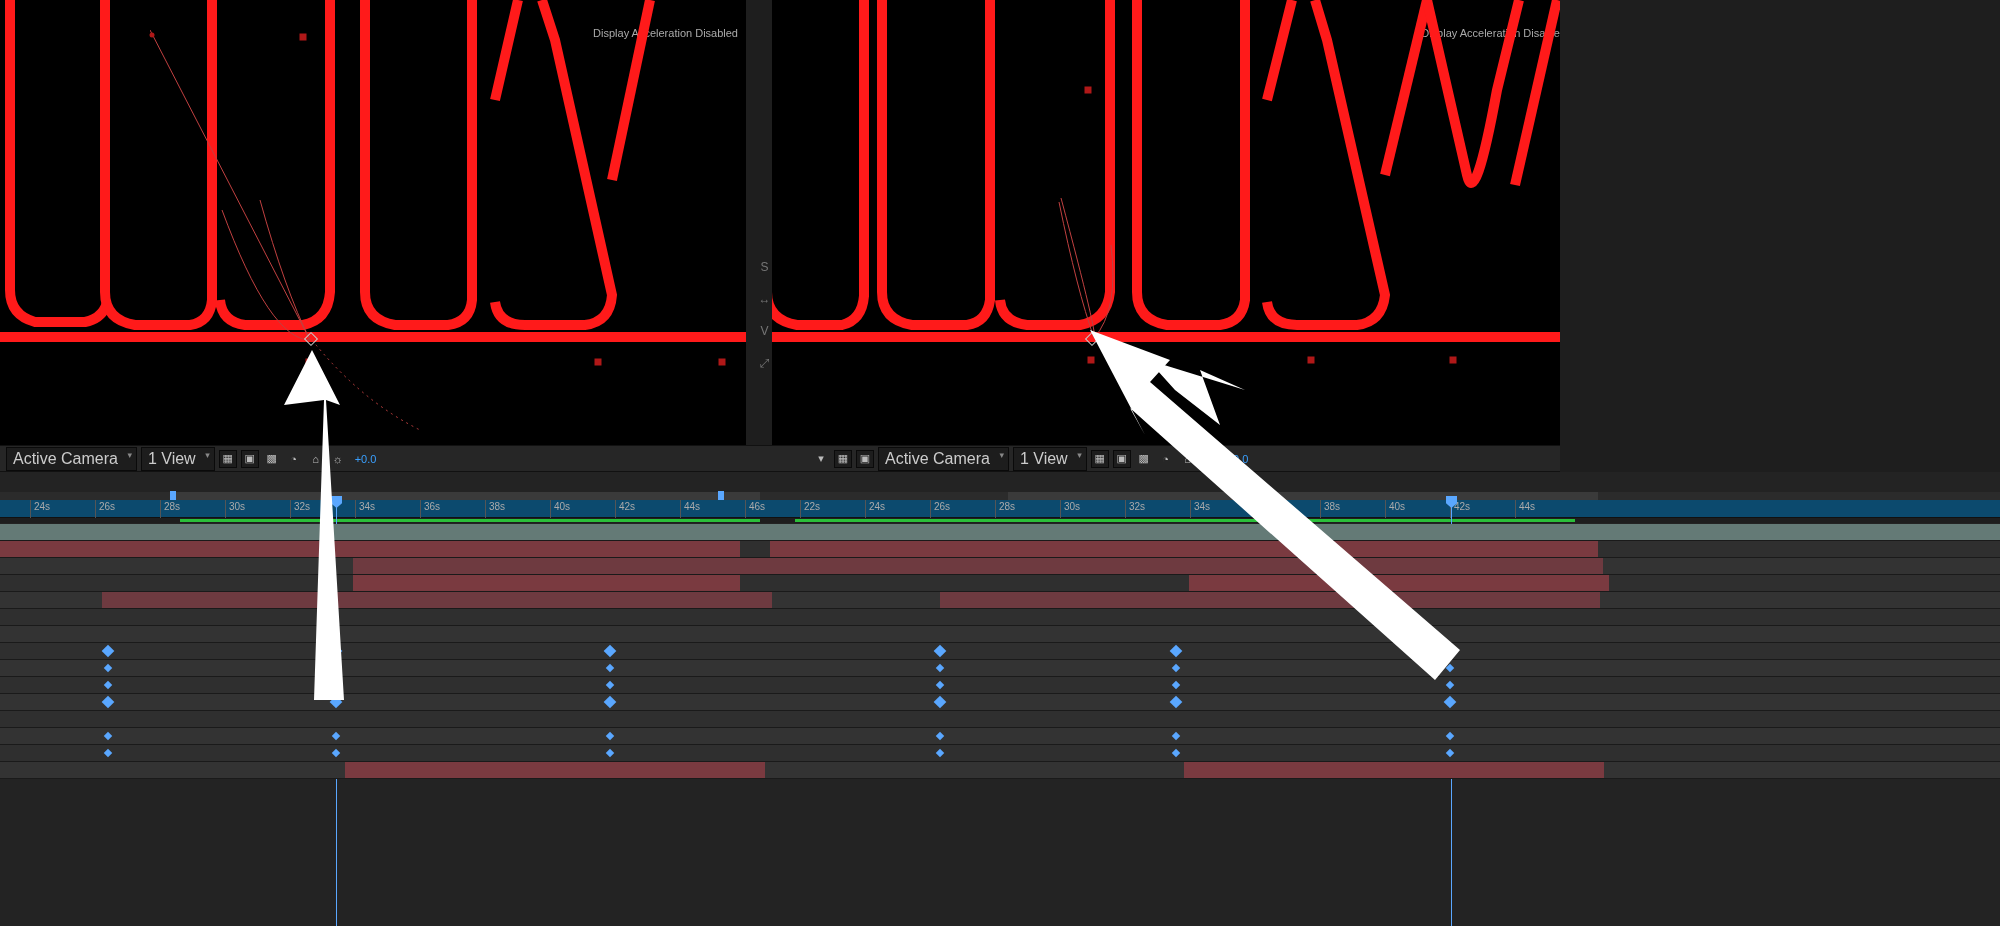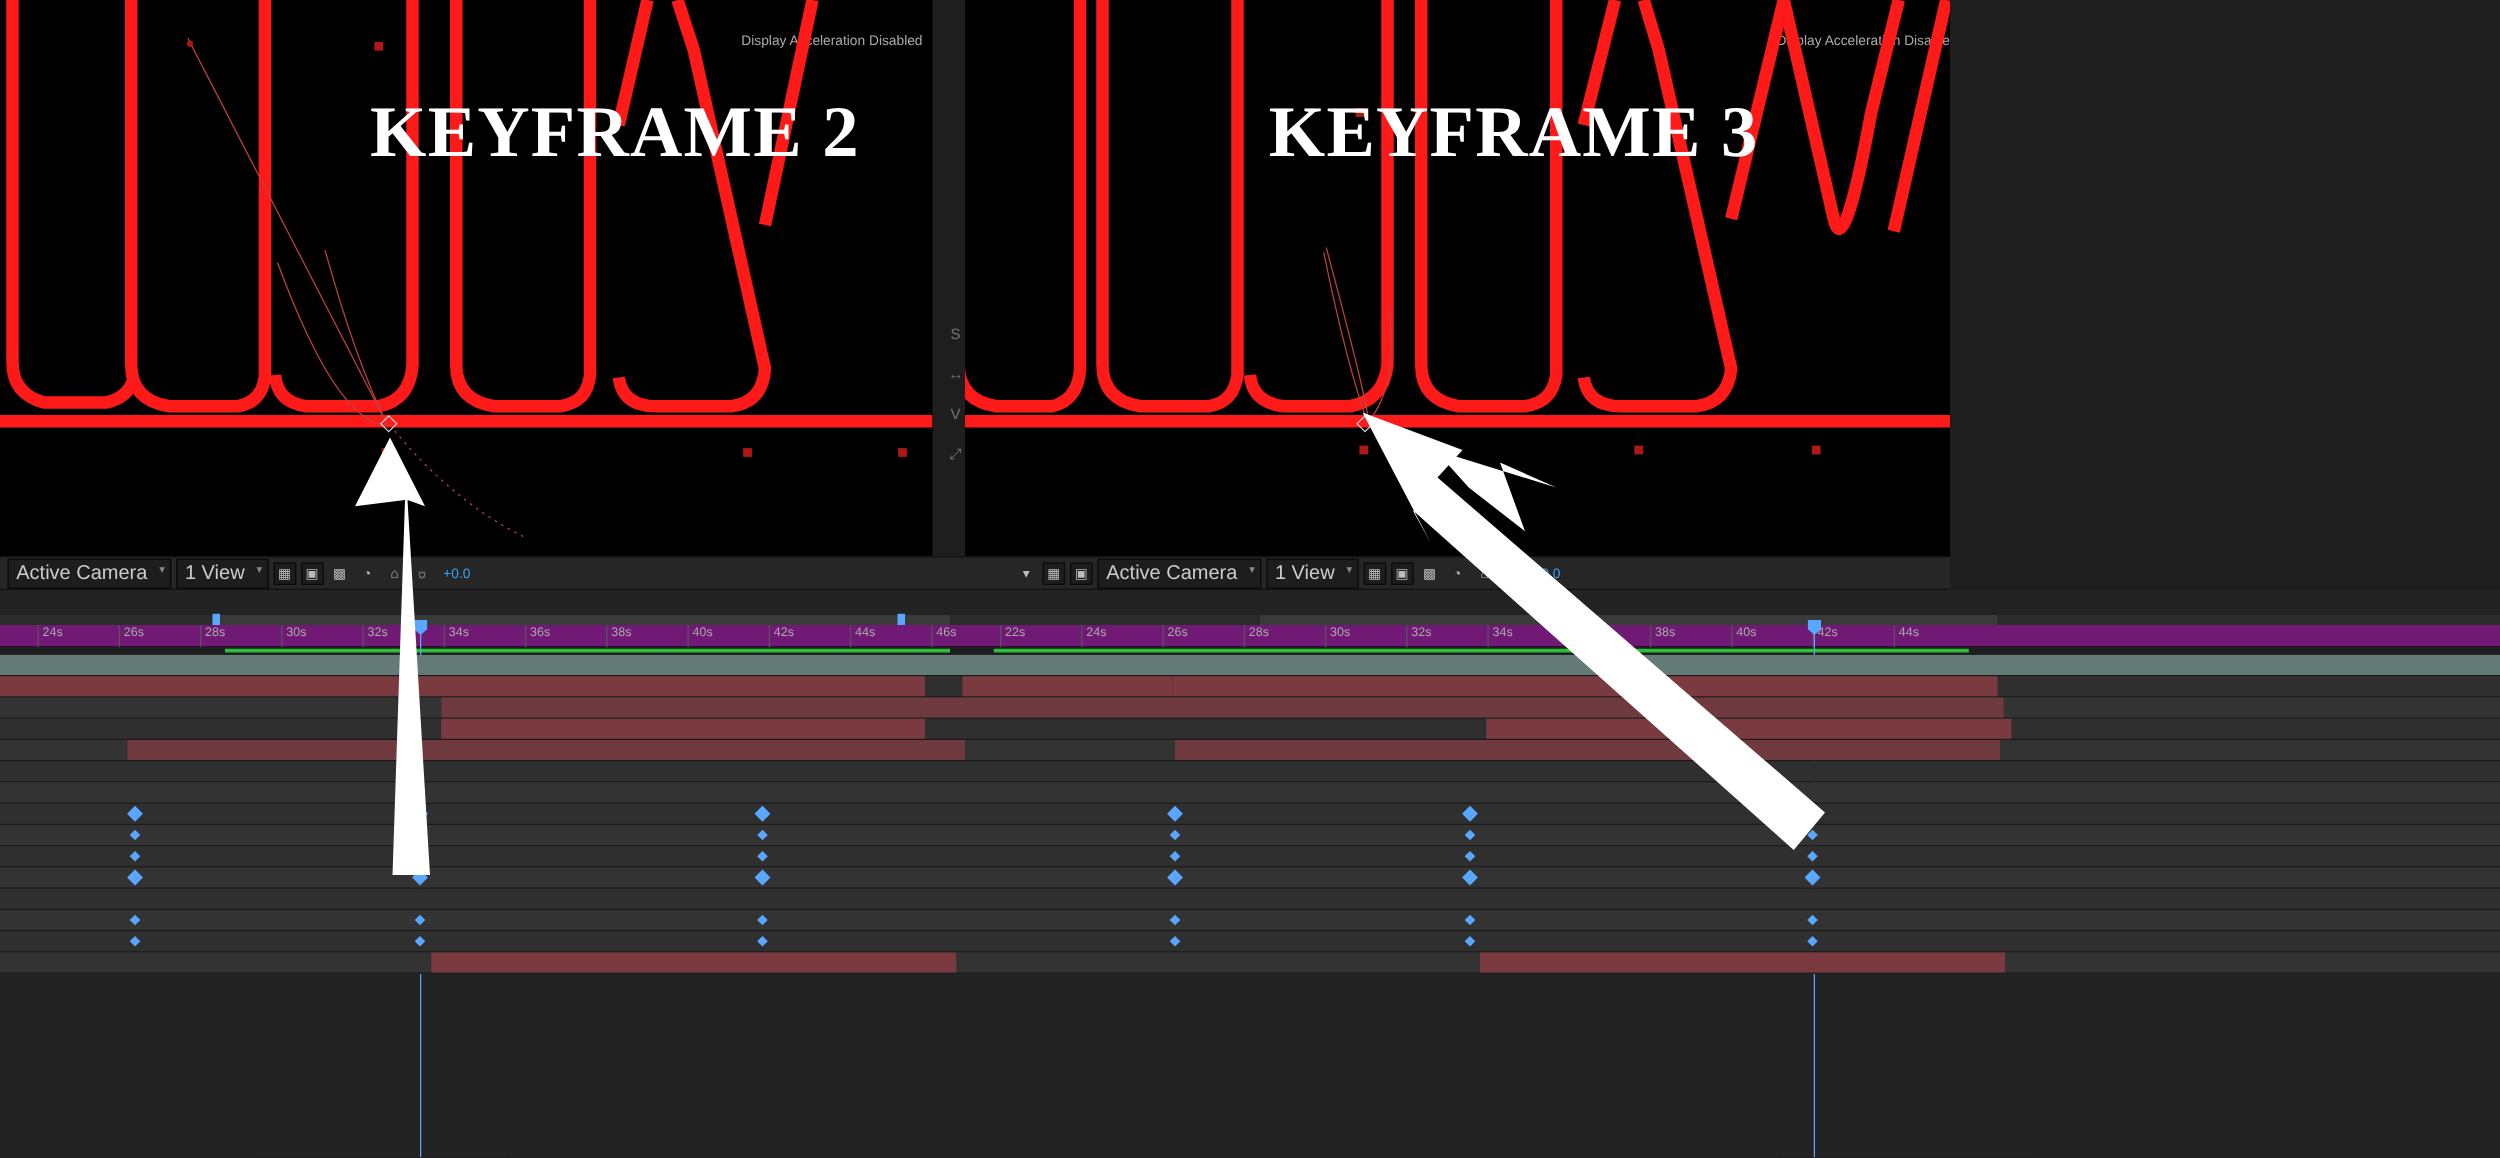--- a/index.html
+++ b/index.html
@@ -39,21 +39,21 @@
   .tb-icon { width:18px; height:18px; display:flex; align-items:center; justify-content:center; color:#bbb; border:1px solid transparent;}
   .tb-icon.box { border-color:#0a0a0a; background:#1d1d1d;}
   .plus-zero { color:#3aa0ff; font-size:11px; margin-left:4px;}
 
   
   .timeline { position: absolute; left:0; right:0; top:472px; bottom:0; background:#232323; }
   .work-bar { position:absolute; left:0; right:0; top:20px; height:8px; background:#2b2b2b;}
   .work-seg { position:absolute; top:0; height:8px; background:#3a3a3a;}
   .work-handle { position:absolute; top:-1px; width:6px; height:10px; background:#5aa7ff;}
 
-  .ruler { position:absolute; left:0; right:0; top:28px; height:18px; background:#701a75; border-bottom:1px solid #111; font-size:10px; color:#aaa;}
+  .ruler { position:absolute; left:0; right:0; top:28px; height:18px; background:#0c4a6e; border-bottom:1px solid #111; font-size:10px; color:#aaa;}
   .tick { position:absolute; top:0; height:18px; border-left:1px solid #555; padding-left:3px; line-height:14px;}
   .cache-bar { position:absolute; left:0; right:0; top:46px; height:5px; background:#1e1e1e;}
   .cache-seg { position:absolute; top:1px; height:3px; background:#2bbf3a;}
 
   .tracks { position:absolute; left:0; right:0; top:52px; bottom:0;}
   .track { position:absolute; left:0; right:0; height:17px; border-bottom:1px solid #1a1a1a;}
   .track.odd { background:#2f2f2f;}
   .track.even{ background:#333333;}
   .clip { position:absolute; top:0; height:100%; background:#7a3a40;}
   .clip.teal { background:#647a76;}
@@ -95,21 +95,20 @@
     <svg class="mopath dotted" style="left:300px; top:330px;" width="180" height="120">
       <path d="M12 10 Q60 70 120 100"></path>
     </svg>
     <div class="handle-dot" style="left:152px; top:35px;"></div>
     <div class="anchor" style="left:311px; top:339px;"></div>
     <div class="handle-sq" style="left:303px; top:37px;"></div>
     <div class="handle-sq" style="left:309px; top:362px;"></div>
     <div class="handle-sq" style="left:598px; top:362px;"></div>
     <div class="handle-sq" style="left:722px; top:362px;"></div>
 
-    <div class="big-label" style="left:296px; top:72px;">KEYFRAME 2</div>
   </div>
 
   <div class="panel panel-right">
     <div class="disabled-msg" style="right:0;">Display Acceleration Disable</div>
     <div class="guide-h" style="top:337px;"></div>
     <div class="baseline" style="top:332px;"></div>
     <svg class="letter" style="left:-10px; top:0;" width="110" height="340">
       <path d="M5 0 L5 292 Q5 320 35 325 L80 325 Q100 320 102 296 L102 0"></path>
     </svg>
     <svg class="letter" style="left:100px; top:0;" width="250" height="340">
@@ -125,21 +124,20 @@
     </svg>
     <svg class="mopath" style="left:277px; top:190px;" width="110" height="160">
       <path d="M12 8 Q50 150 45 148 Q28 100 10 12"></path>
       <path d="M45 148 Q70 120 62 55"></path>
     </svg>
     <div class="anchor" style="left:320px; top:339px;"></div>
     <div class="handle-sq" style="left:316px; top:90px;"></div>
     <div class="handle-sq" style="left:319px; top:360px;"></div>
     <div class="handle-sq" style="left:539px; top:360px;"></div>
     <div class="handle-sq" style="left:681px; top:360px;"></div>
-    <div class="big-label" style="left:243px; top:72px;">KEYFRAME 3</div>
   </div>
 
   <div class="tool-strip">
     <span>S</span>
     <span>↔</span>
     <span>V</span>
     <span>⤢</span>
   </div>
 
   <div class="view-toolbar vt-left">

